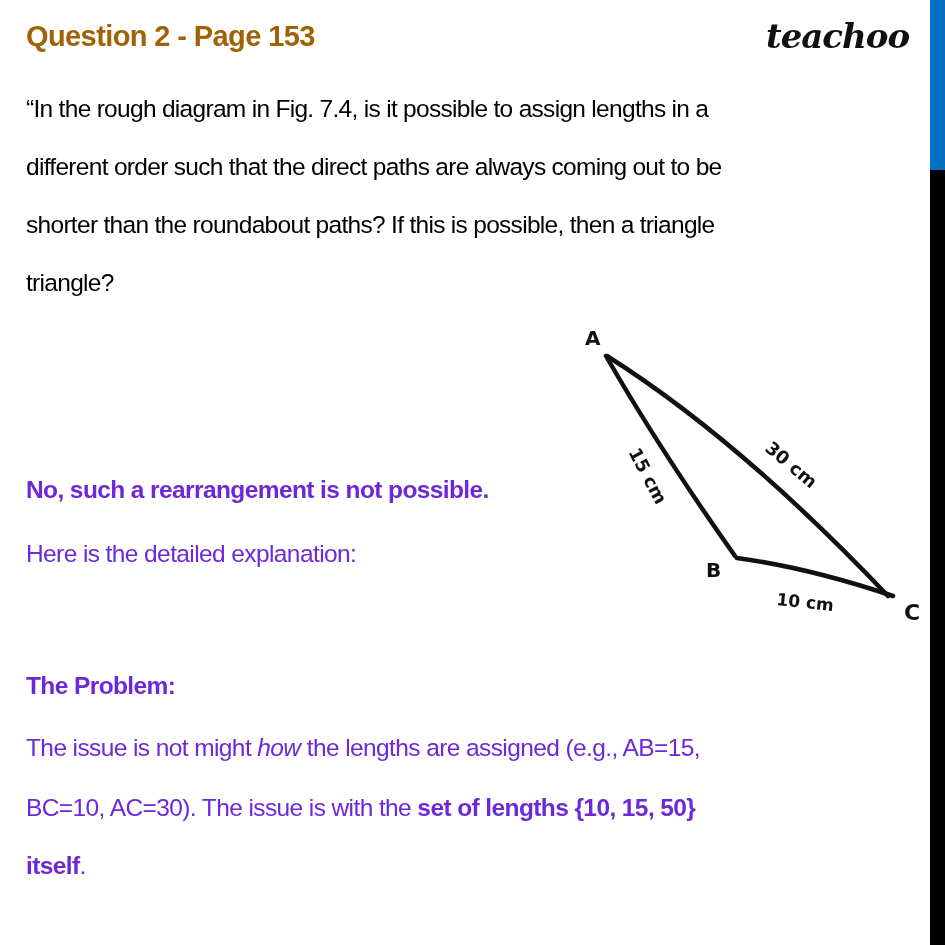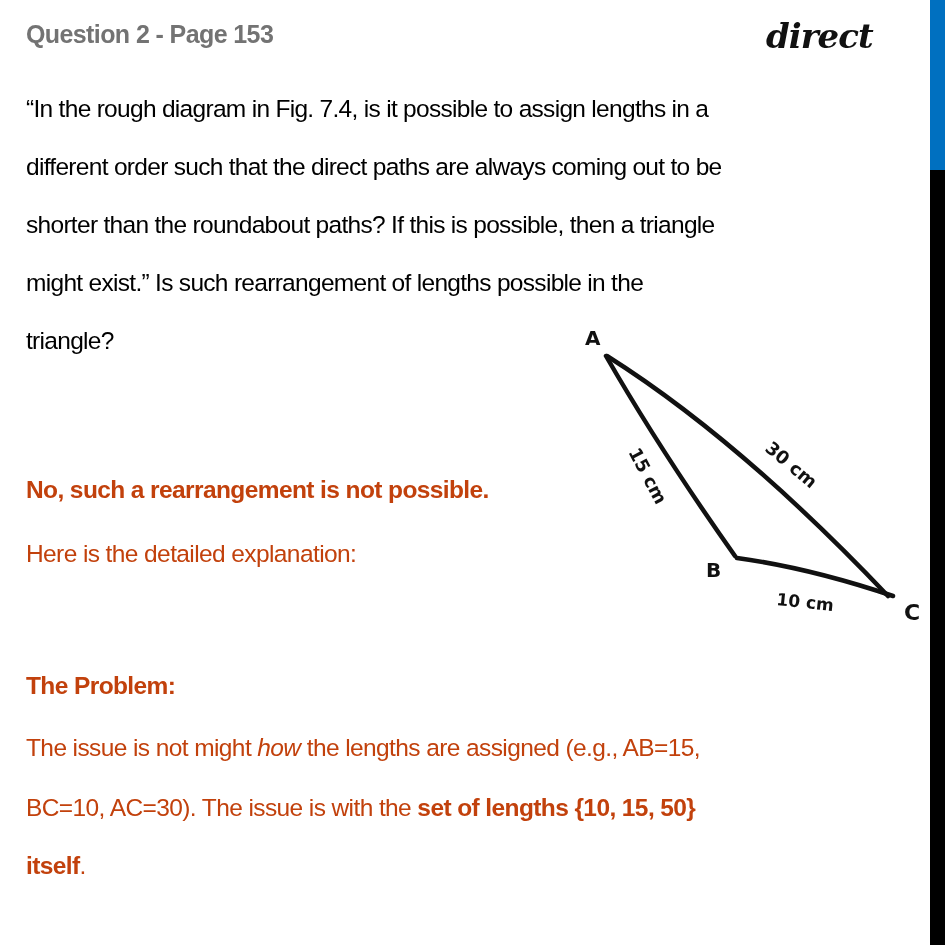--- a/index.html
+++ b/index.html
@@ -5,56 +5,55 @@
     html, body { margin: 0; padding: 0; }
     body {
       width: 945px; height: 945px; position: relative; overflow: hidden;
       background: #ffffff;
       font-family: "Liberation Sans", sans-serif;
     }
     .side-bar-blue { position: absolute; left: 930px; top: 0; width: 15px; height: 170px; background: #0070c0; }
     .side-bar-black { position: absolute; left: 930px; top: 170px; width: 15px; height: 775px; background: #000000; }
     .title {
       position: absolute; left: 26px; top: 20px;
-      font-size: 25px; font-weight: bold; color: #737373;
+      font-size: 29px; font-weight: bold; color: #a16207;
       letter-spacing: -0.6px;
     }
     .logo {
       position: absolute; left: 766px; top: 16px;
       font-family: "DejaVu Serif", serif; font-style: italic; font-weight: bold;
       font-size: 34px; color: #111; letter-spacing: -1px;
     }
     .question {
       position: absolute; left: 26px; top: 80px; width: 905px;
       font-size: 24.5px; color: #000000; line-height: 58px;
       letter-spacing: -0.7px;
     }
     .question .line { display: block; white-space: nowrap; }
     .answer-text {
       position: absolute; left: 26px;
-      font-size: 24.5px; color: #c2410c; letter-spacing: -0.6px; white-space: nowrap;
+      font-size: 24.5px; color: #6d28d9; letter-spacing: -0.6px; white-space: nowrap;
     }
     .bold { font-weight: bold; }
     .diagram { position: absolute; left: 580px; top: 320px; width: 350px; height: 320px; }
     .diagram text { font-family: "DejaVu Sans", sans-serif; font-weight: bold; fill: #111; }
   </style>
 </head>
 <body>
 
 <div class="side-bar-blue"></div>
 <div class="side-bar-black"></div>
 
 <div class="title">Question 2 - Page 153</div>
-<div class="logo">direct</div>
+<div class="logo">teachoo</div>
 
 <div class="question">
   <span class="line">“In the rough diagram in Fig. 7.4, is it possible to assign lengths in a</span>
   <span class="line">different order such that the direct paths are always coming out to be</span>
   <span class="line">shorter than the roundabout paths? If this is possible, then a triangle</span>
-  <span class="line">might exist.” Is such rearrangement of lengths possible in the</span>
   <span class="line">triangle?</span>
 </div>
 
 <svg class="diagram" viewBox="580 320 350 320" xmlns="http://www.w3.org/2000/svg">
   <g stroke="#111" stroke-width="4.5" fill="none" stroke-linecap="round" stroke-linejoin="round">
     <path d="M606 356 Q660 450 735 556"></path>
     <path d="M607 356 Q740 440 888 596"></path>
     <path d="M737 558 Q810 568 893 596"></path>
   </g>
   <text x="585" y="345" font-size="20">A</text>

